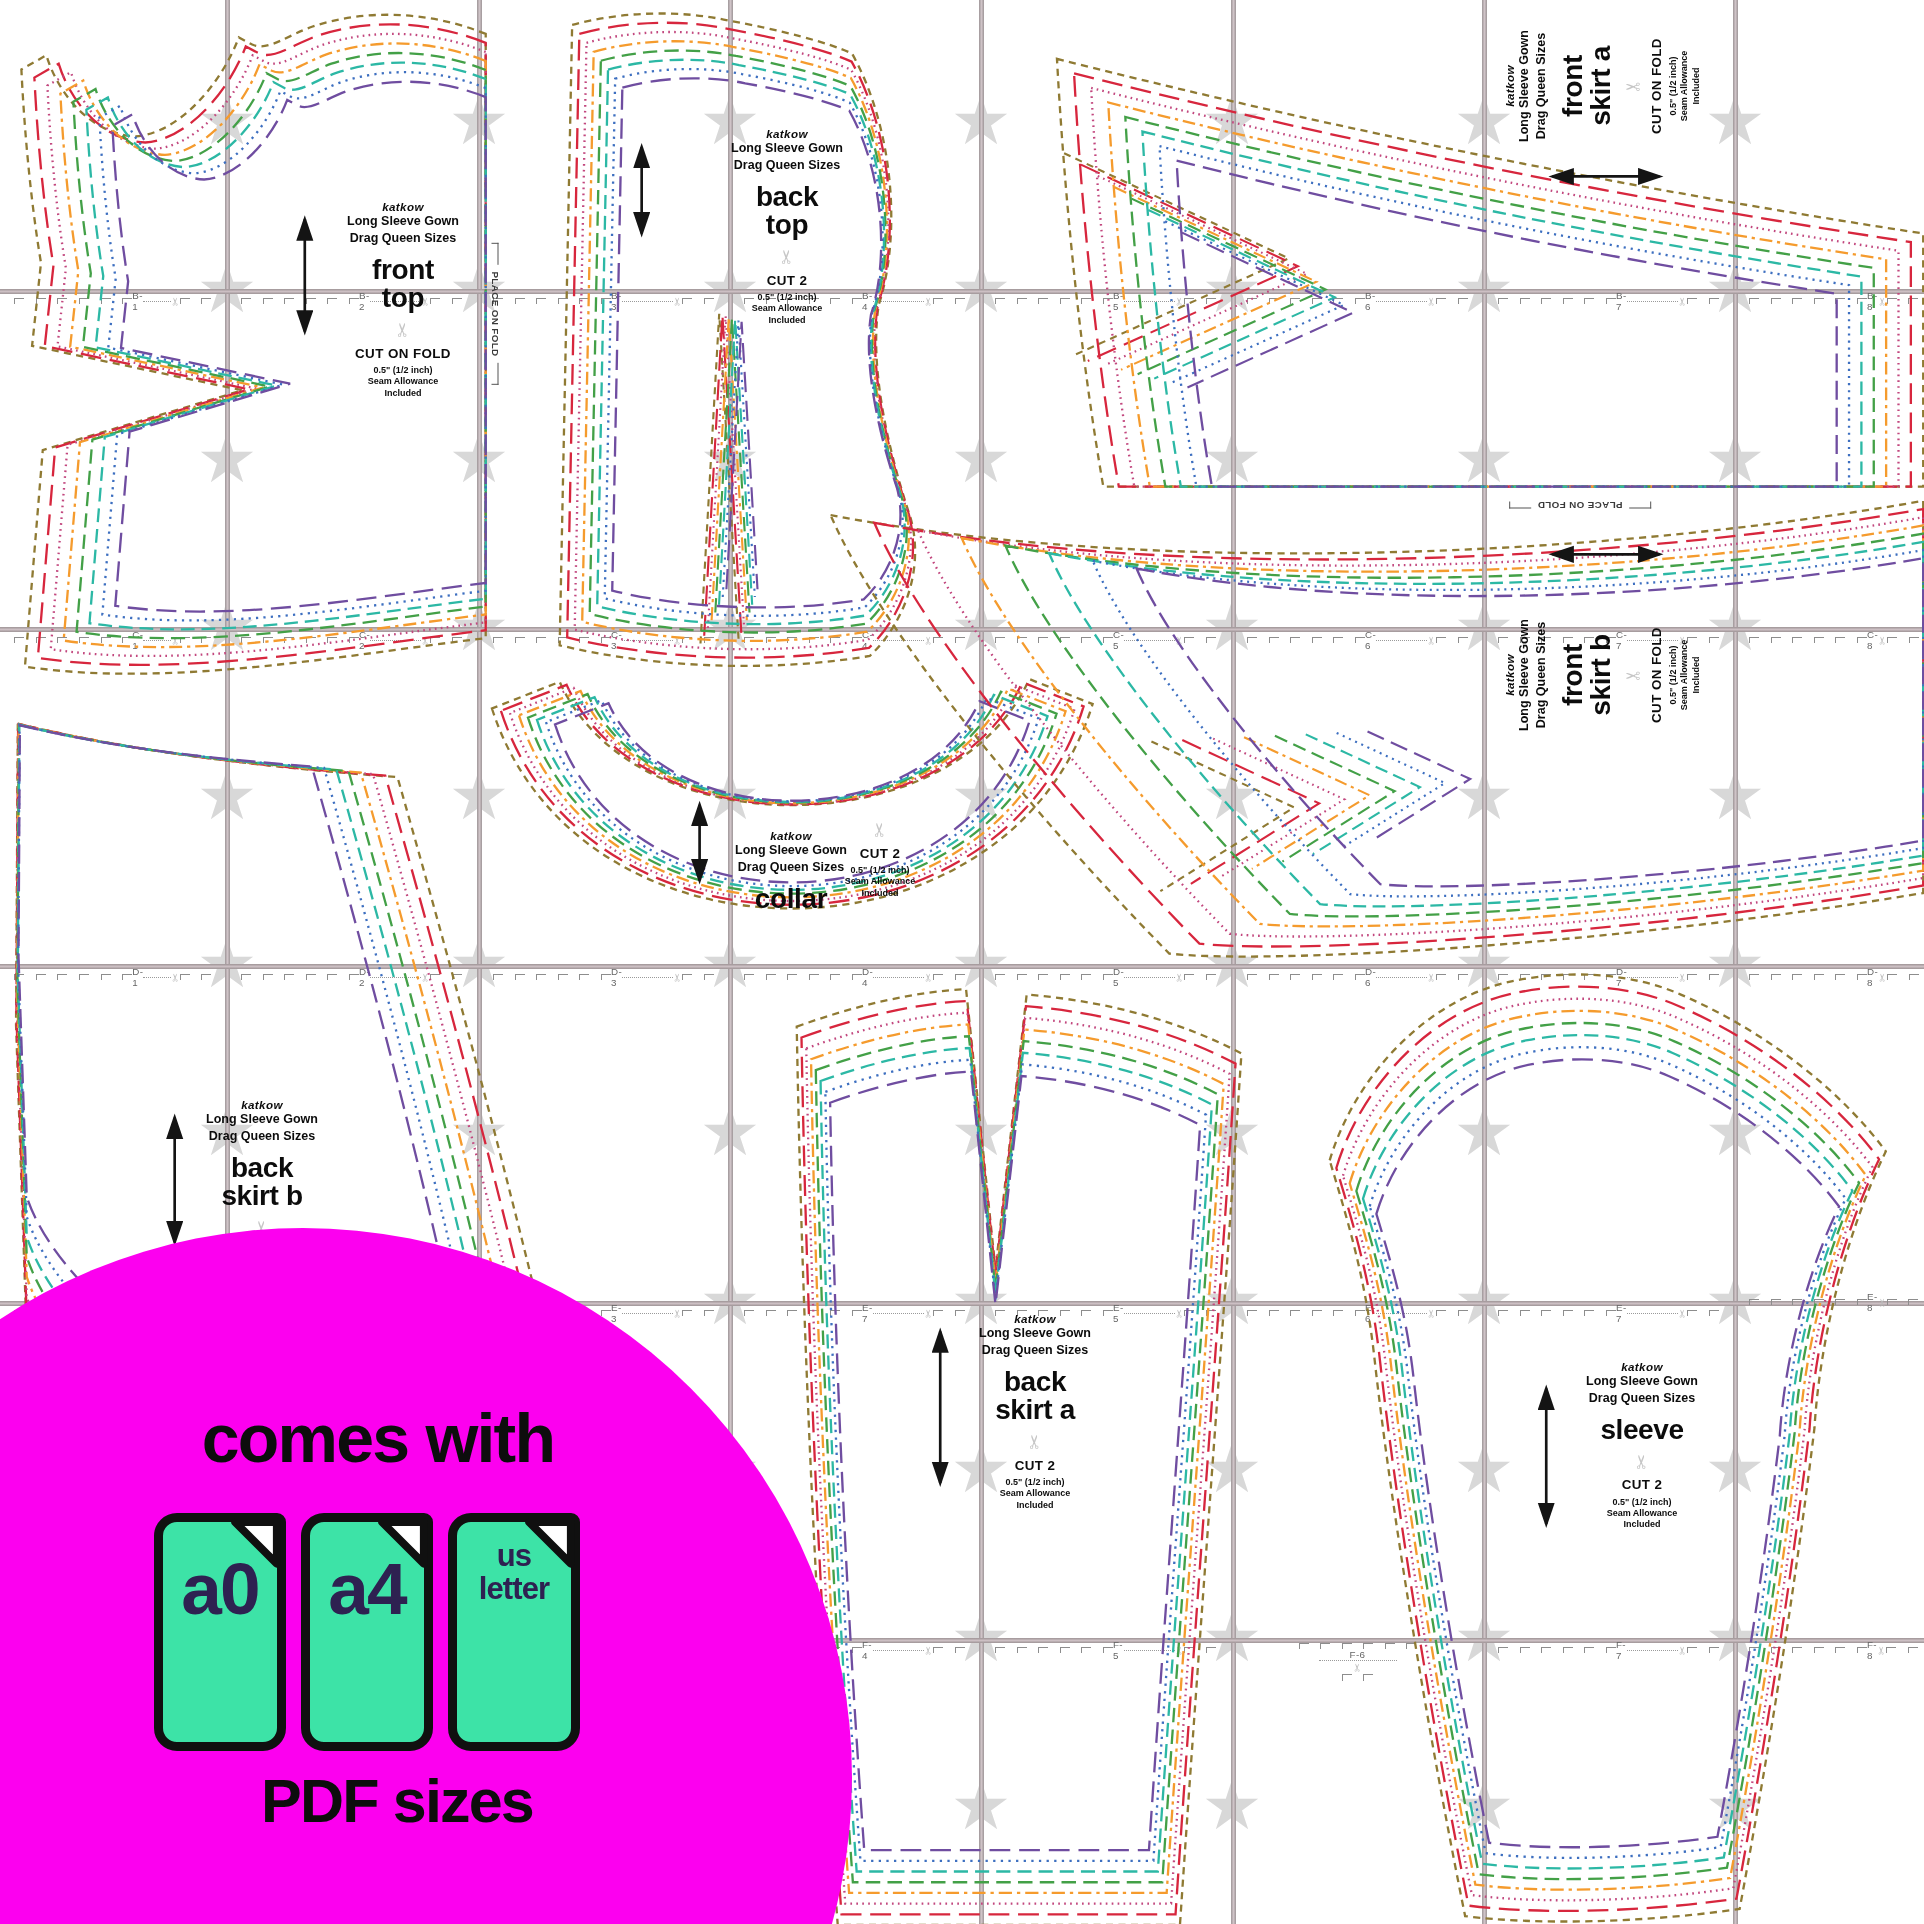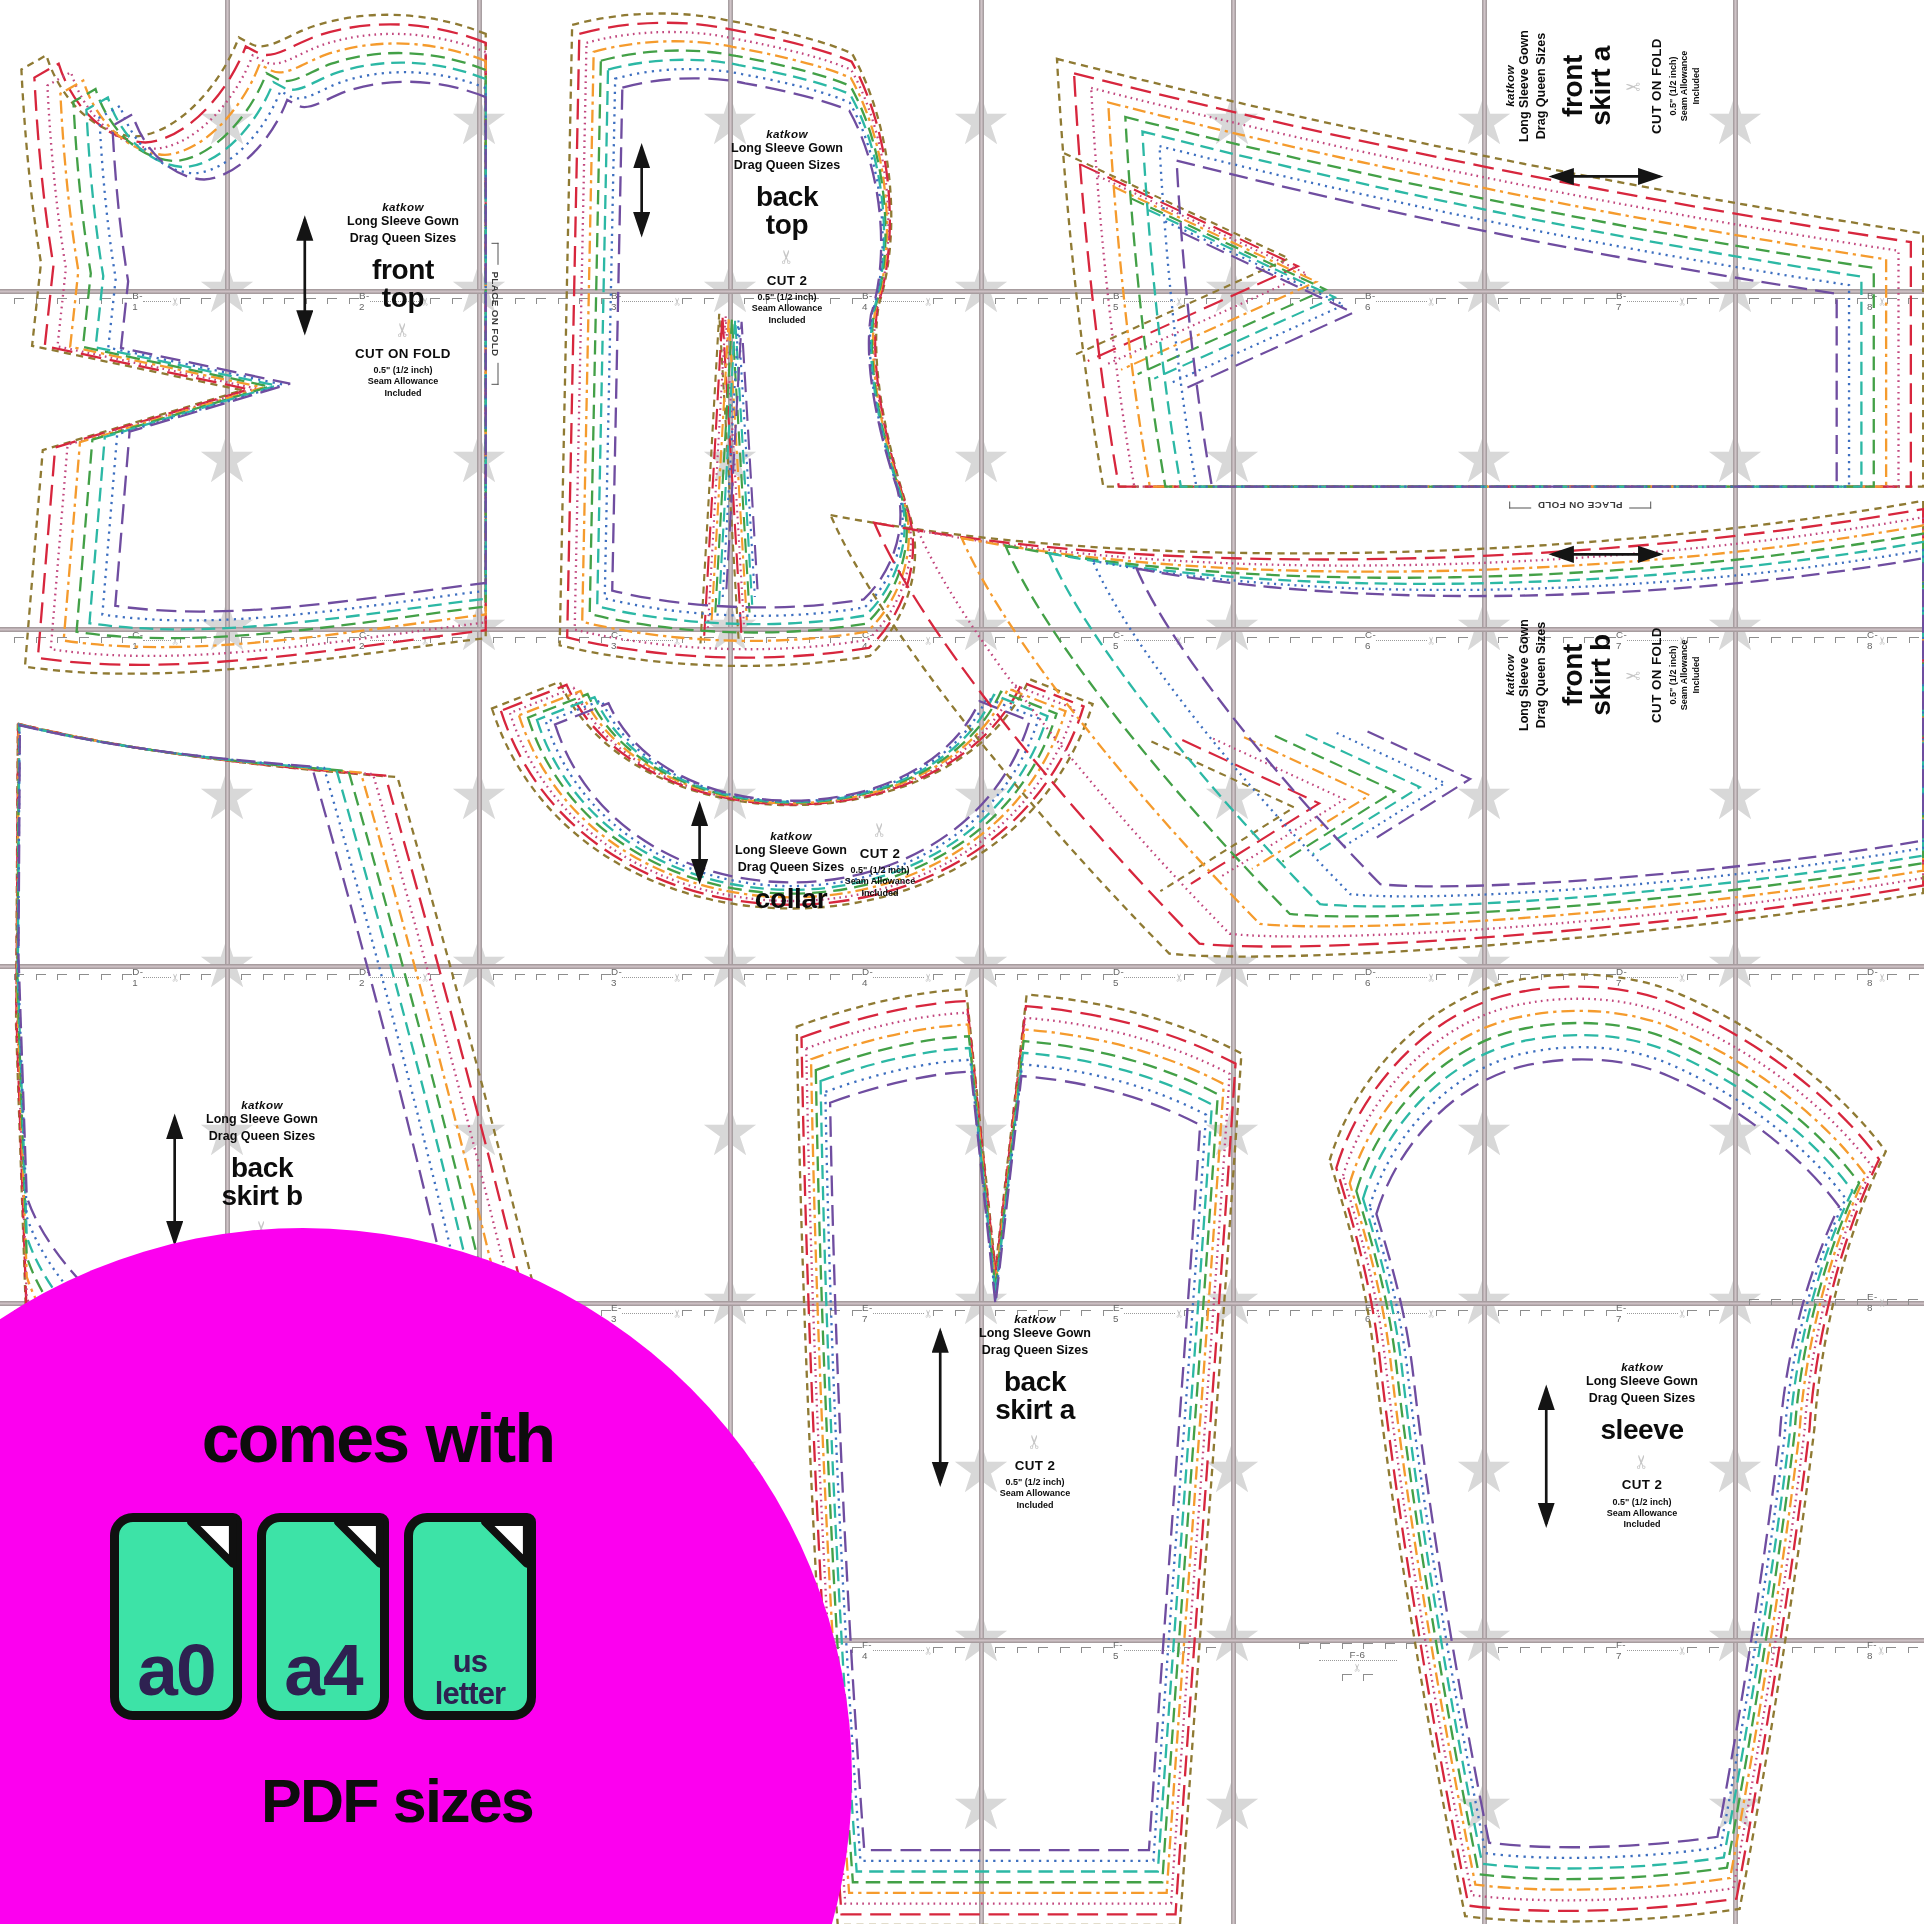--- a/index.html
+++ b/index.html
@@ -35,23 +35,23 @@
         font-size:9.8px;font-weight:bold;color:#3a3a3a;letter-spacing:0.4px;white-space:nowrap;}
   .fb{width:21.4px;height:6.2px;border-top:1.4px solid #555;}
   .fb.l{border-left:1.4px solid #555;}
   .fb.r{border-right:1.4px solid #555;}
   
   .circle{position:absolute;width:1098px;height:1098px;border-radius:50%;left:-246px;top:1228px;z-index:6;}
   .promo-heading,.promo-footer{position:absolute;z-index:7;font-weight:bold;color:#0d0d0d;
         transform:translateX(-50%);letter-spacing:-1.8px;white-space:nowrap;}
   .promo-heading{font-size:68px;}
   .promo-footer{font-size:61px;}
-  .ficon{position:absolute;width:132px;height:207px;border-radius:23px;border-top-right-radius:9px;
+  .ficon{position:absolute;width:132px;height:238px;border-radius:23px;border-top-right-radius:9px;
          box-sizing:border-box;z-index:7;border:9.8px solid #101010;
-         display:flex;align-items:flex-end;justify-content:center;}
+         display:flex;align-items:flex-start;justify-content:center;margin-left:44px;}
   .fcorner{position:absolute;top:-5.3px;right:-5.3px;width:52px;height:52px;z-index:8;}
   .flabel{font-weight:bold;font-size:73px;letter-spacing:-1.8px;margin-top:25px;}
   .flabel.small{font-size:31px;line-height:1.05;letter-spacing:-0.9px;text-align:center;margin-top:18px;}
 </style>
 </head>
 <body>
 
 <div id="grid-layer">
     <div class="star" style="left: 227px; top: 123px;">★</div>
     <div class="star" style="left: 227px; top: 291px;">★</div>

